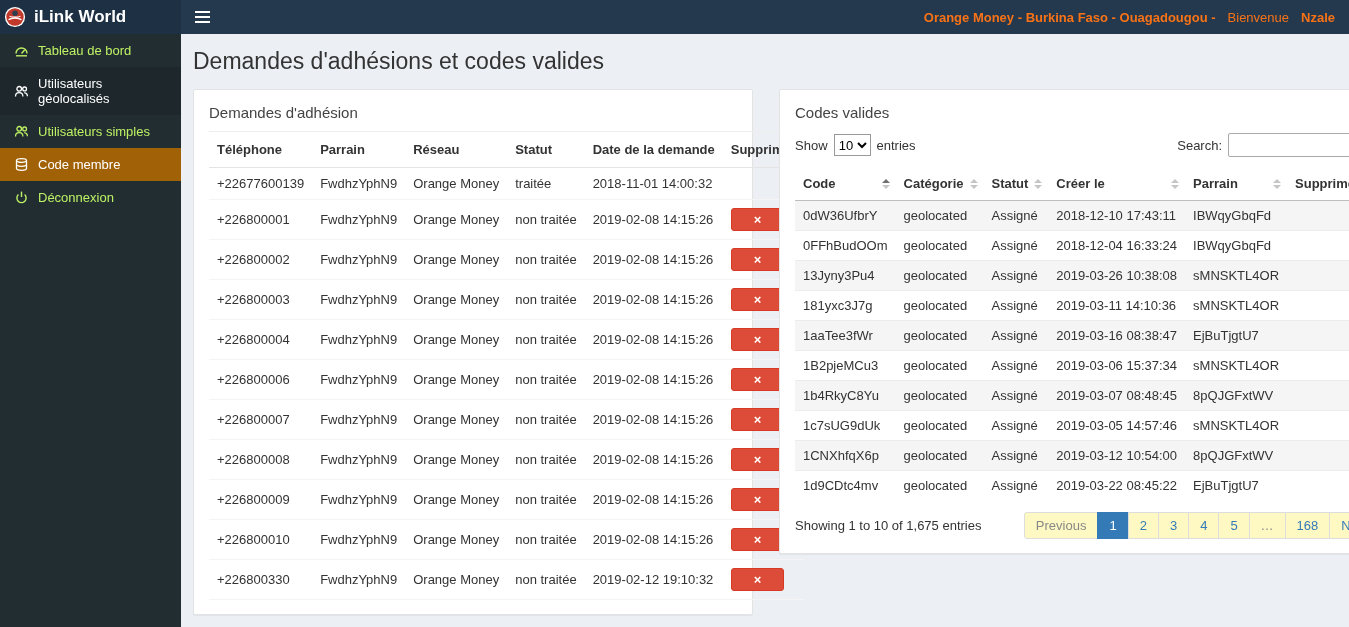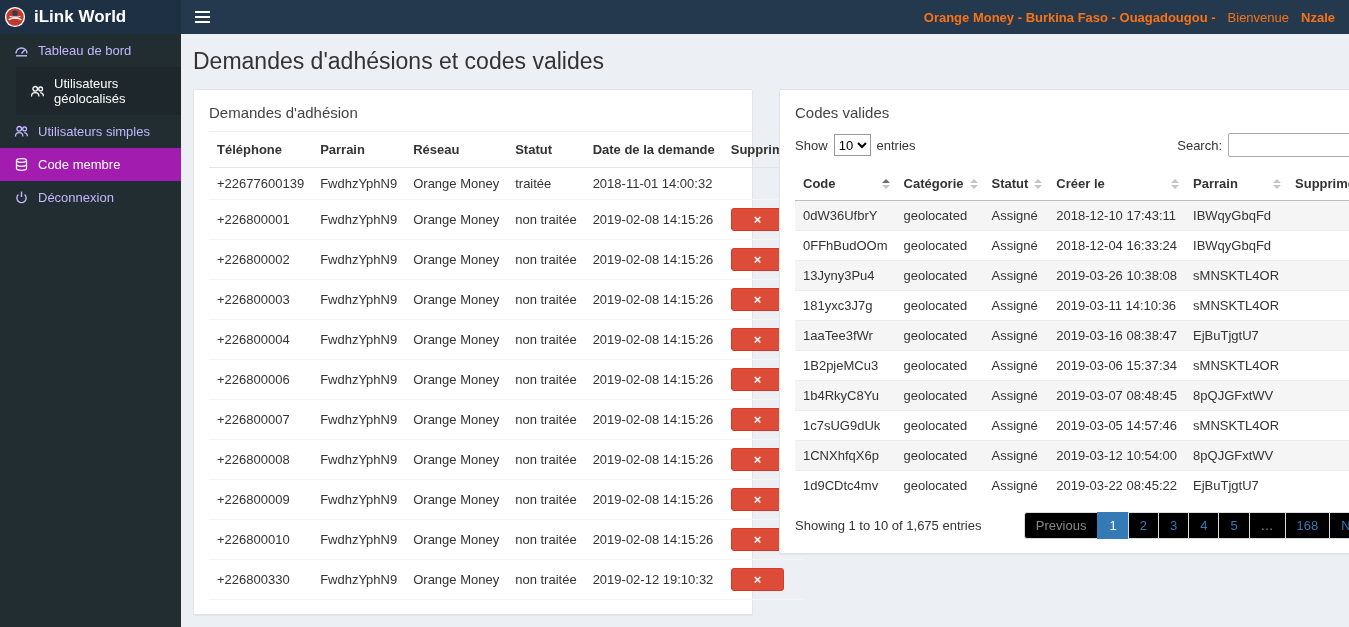--- a/index.html
+++ b/index.html
@@ -12,24 +12,24 @@
   .brand { width:181px; flex:0 0 181px; background:#1d3044; color:#fff; display:flex; align-items:center; gap:8px; padding-left:4px; font-size:17px; font-weight:600; cursor:pointer; }
   .topnav { flex:1; display:flex; align-items:center; }
   .hamburger { height:100%; padding:0 14px; display:flex; flex-direction:column; justify-content:center; gap:3px; cursor:pointer; }
   .hamburger span { display:block; width:15px; height:2px; background:#fff; }
   .user-info { margin-left:auto; padding-right:14px; color:#f97316; font-size:13px; display:flex; gap:12px; align-items:center; }
   .user-info .strong { font-weight:bold; }
 
   
   .layout { flex:1; display:flex; overflow:hidden; }
   .sidebar { width:181px; flex:0 0 181px; background:#222d32; }
-  .side-item { display:flex; align-items:center; gap:9px; padding:9px 14px; color:#c4b5fd; font-size:13px; cursor:pointer; }
+  .side-item { display:flex; align-items:center; gap:9px; padding:9px 14px; color:#bef264; font-size:13px; cursor:pointer; }
   .side-item svg { flex:0 0 15px; }
-  .side-item.active { background:#1e282c; color:#fff;margin-left:16px; }
-  .side-item.selected { background:#a21caf; color:#fff;align-items:center; }
+  .side-item.active { background:#1e282c; color:#fff; }
+  .side-item.selected { background:#a16207; color:#fff;align-items:center; }
 
   .content { flex:1; padding:6px 22px 0 12px; overflow:hidden; }
   h1.page-title { font-size:23px; font-weight:400; color:#333; margin:8px 0 14px; }
 
   .panels { display:flex; gap:26px; align-items:flex-start; }
   .panel { background:#fff; border:1px solid #e3e3e3; border-radius:2px; padding:10px 15px 14px; box-shadow:0 1px 1px rgba(0,0,0,.05); }
   .panel-title { font-size:15px; color:#444; padding:4px 0 10px; }
   .panel-left { width:560px; flex:0 0 560px; }
   .panel-right { flex:1; }
 
@@ -49,21 +49,21 @@
   .codes-table th { text-align:left; padding:9px 20px 9px 8px; border-bottom:1px solid #bdbdbd; font-weight:bold; position:relative; white-space:nowrap; cursor:pointer; }
   .codes-table td { padding:7px 8px; border-top:1px solid #ececec; white-space:nowrap; }
   .codes-table tbody tr:nth-child(odd) { background:#f5f5f5; }
   .sort { position:absolute; right:6px; top:50%; transform:translateY(-50%); display:flex; flex-direction:column; gap:2px; }
   .sort .up { width:0; height:0; border-left:4px solid transparent; border-right:4px solid transparent; border-bottom:4px solid #c5c5c5; }
   .sort .dn { width:0; height:0; border-left:4px solid transparent; border-right:4px solid transparent; border-top:4px solid #c5c5c5; }
   .sort.sorted .up { border-bottom-color:#6f6f6f; }
 
   .dt-footer { display:flex; justify-content:space-between; align-items:center; margin-top:12px; }
   .pagination { display:flex; }
-  .page-btn { border:1px solid #ddd; background:#000000; color:#337ab7; padding:5px 11px; font-size:13px; margin-left:-1px; cursor:pointer; text-decoration:none; user-select:none; }
+  .page-btn { border:1px solid #ddd; background:#fef9c3; color:#337ab7; padding:5px 11px; font-size:13px; margin-left:-1px; cursor:pointer; text-decoration:none; user-select:none; }
   .page-btn:first-child { border-radius:3px 0 0 3px; }
   .page-btn:last-child { border-radius:0 3px 3px 0; }
   .page-btn.active { background:#337ab7; border-color:#337ab7; color:#fff; }
   .page-btn.disabled, .page-btn.ellipsis { color:#888; cursor:default; }
 </style>
 </head>
 <body>
 
 <div class="app">
 

